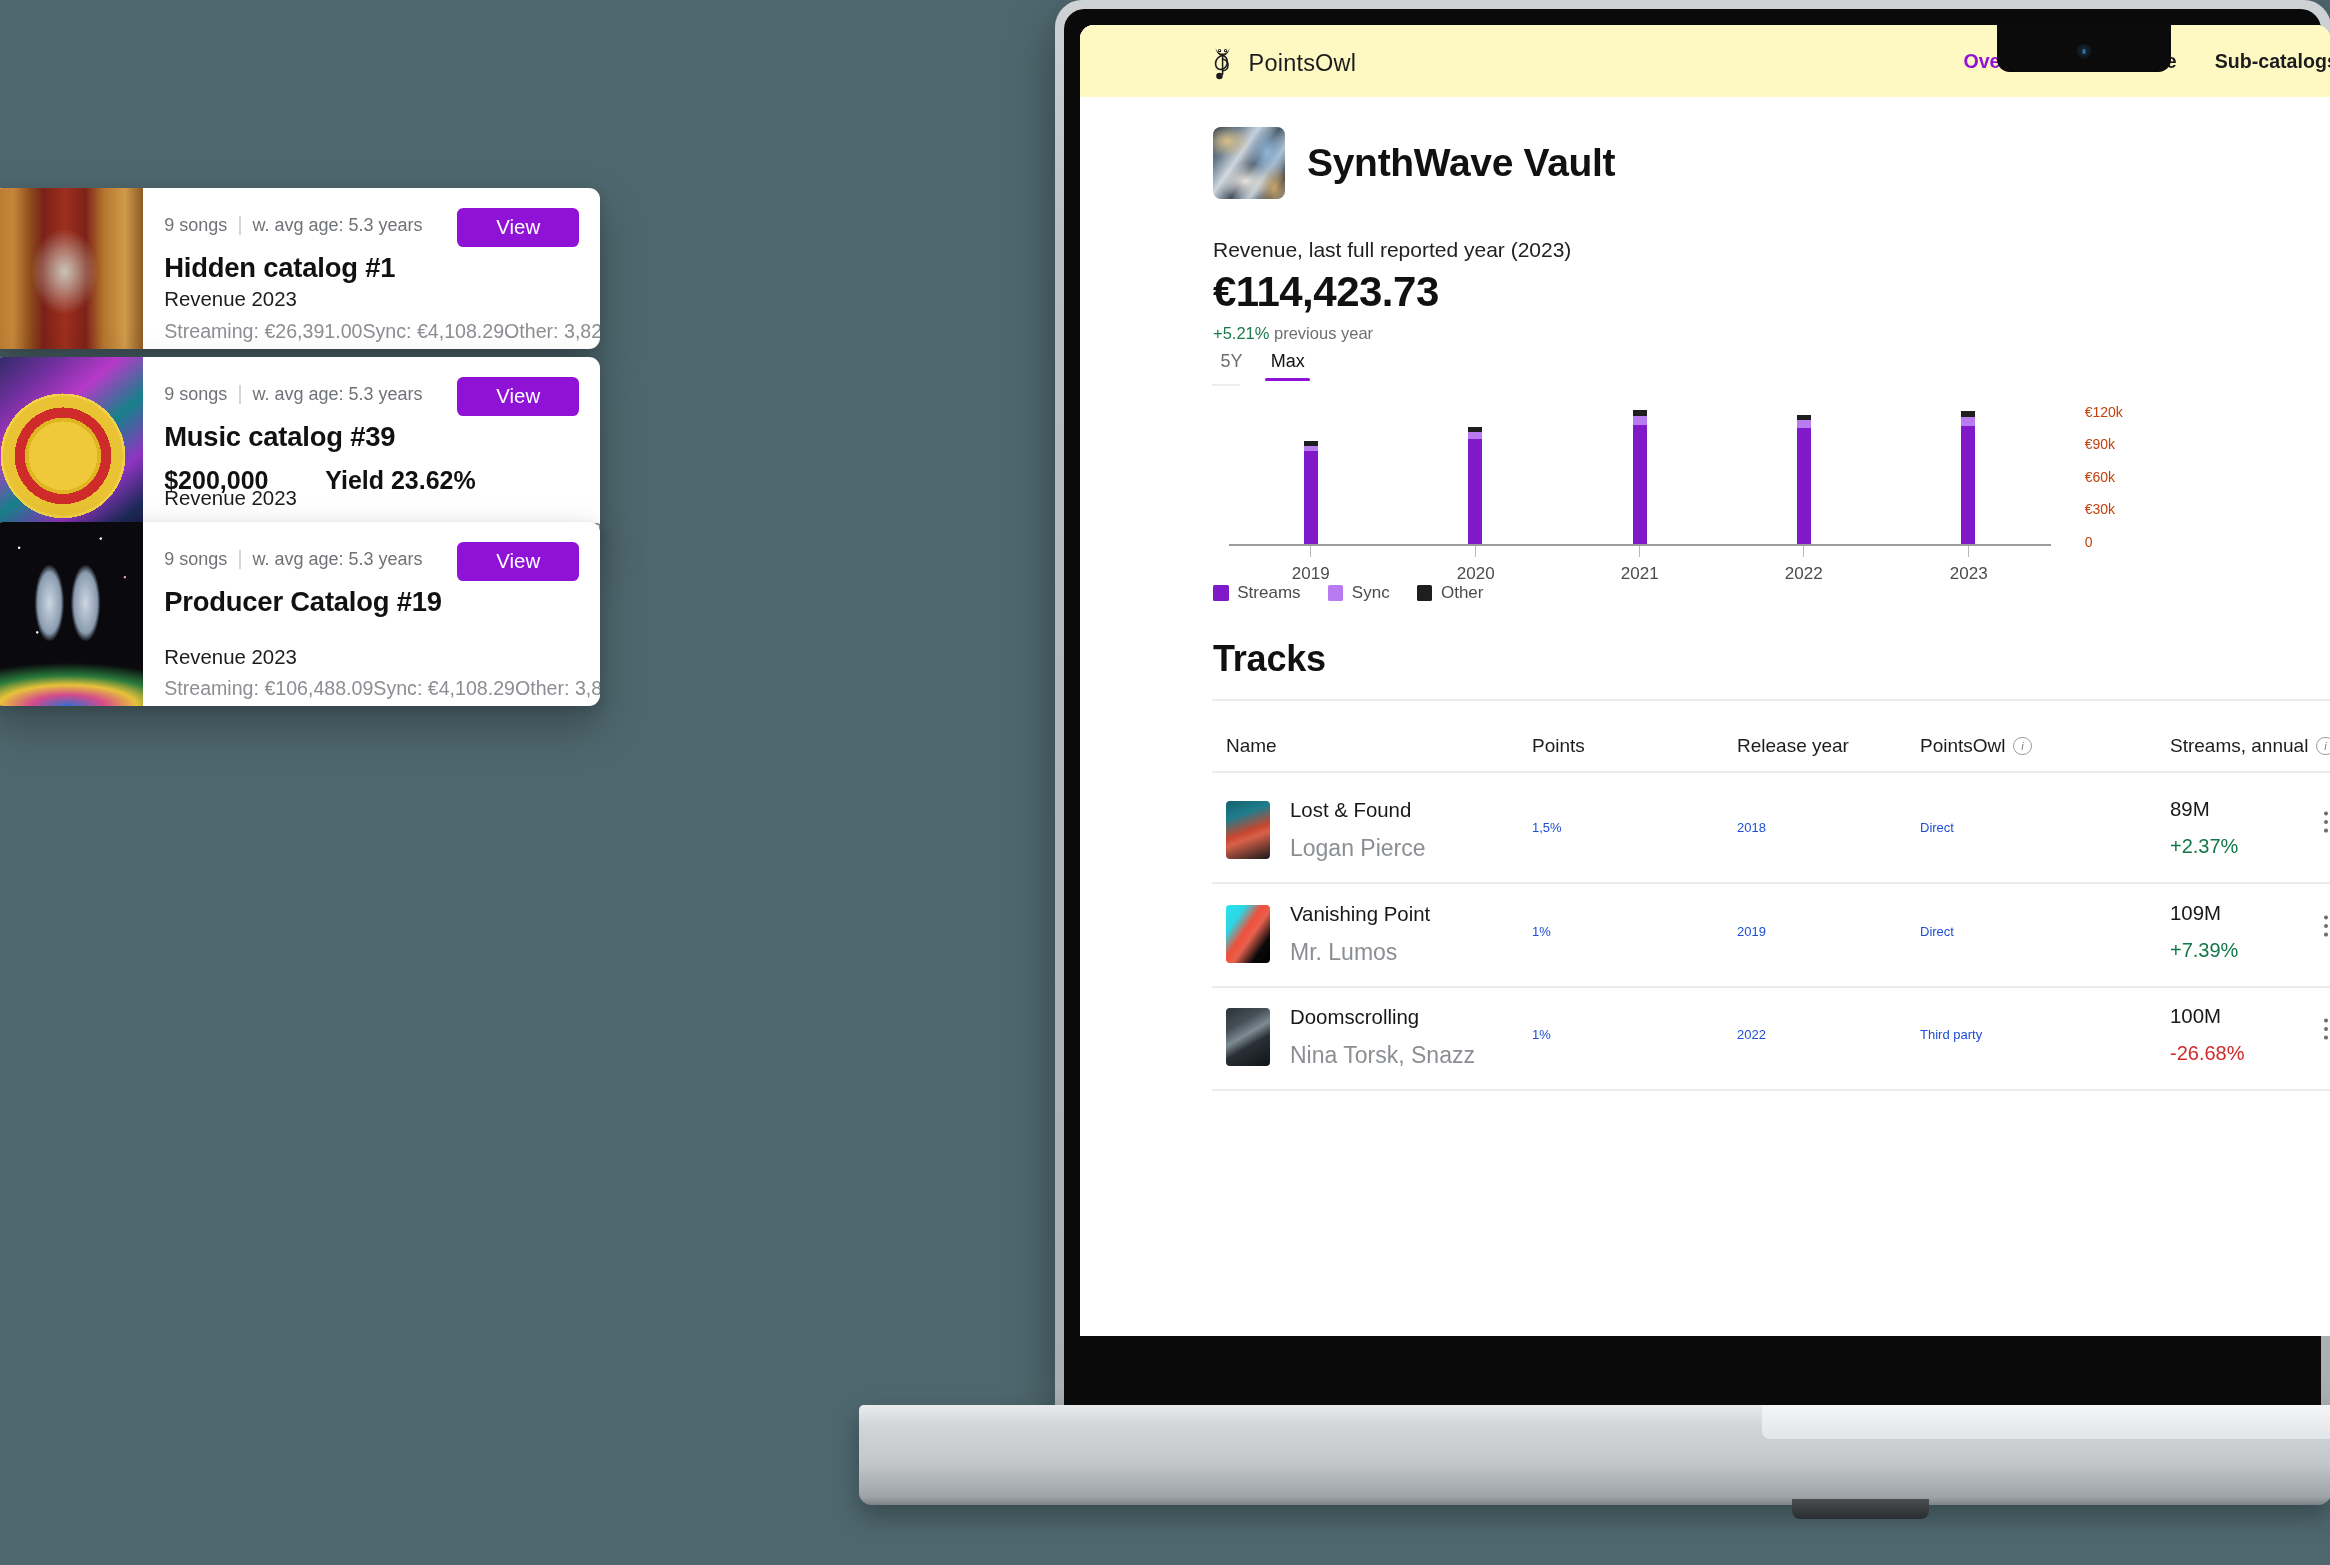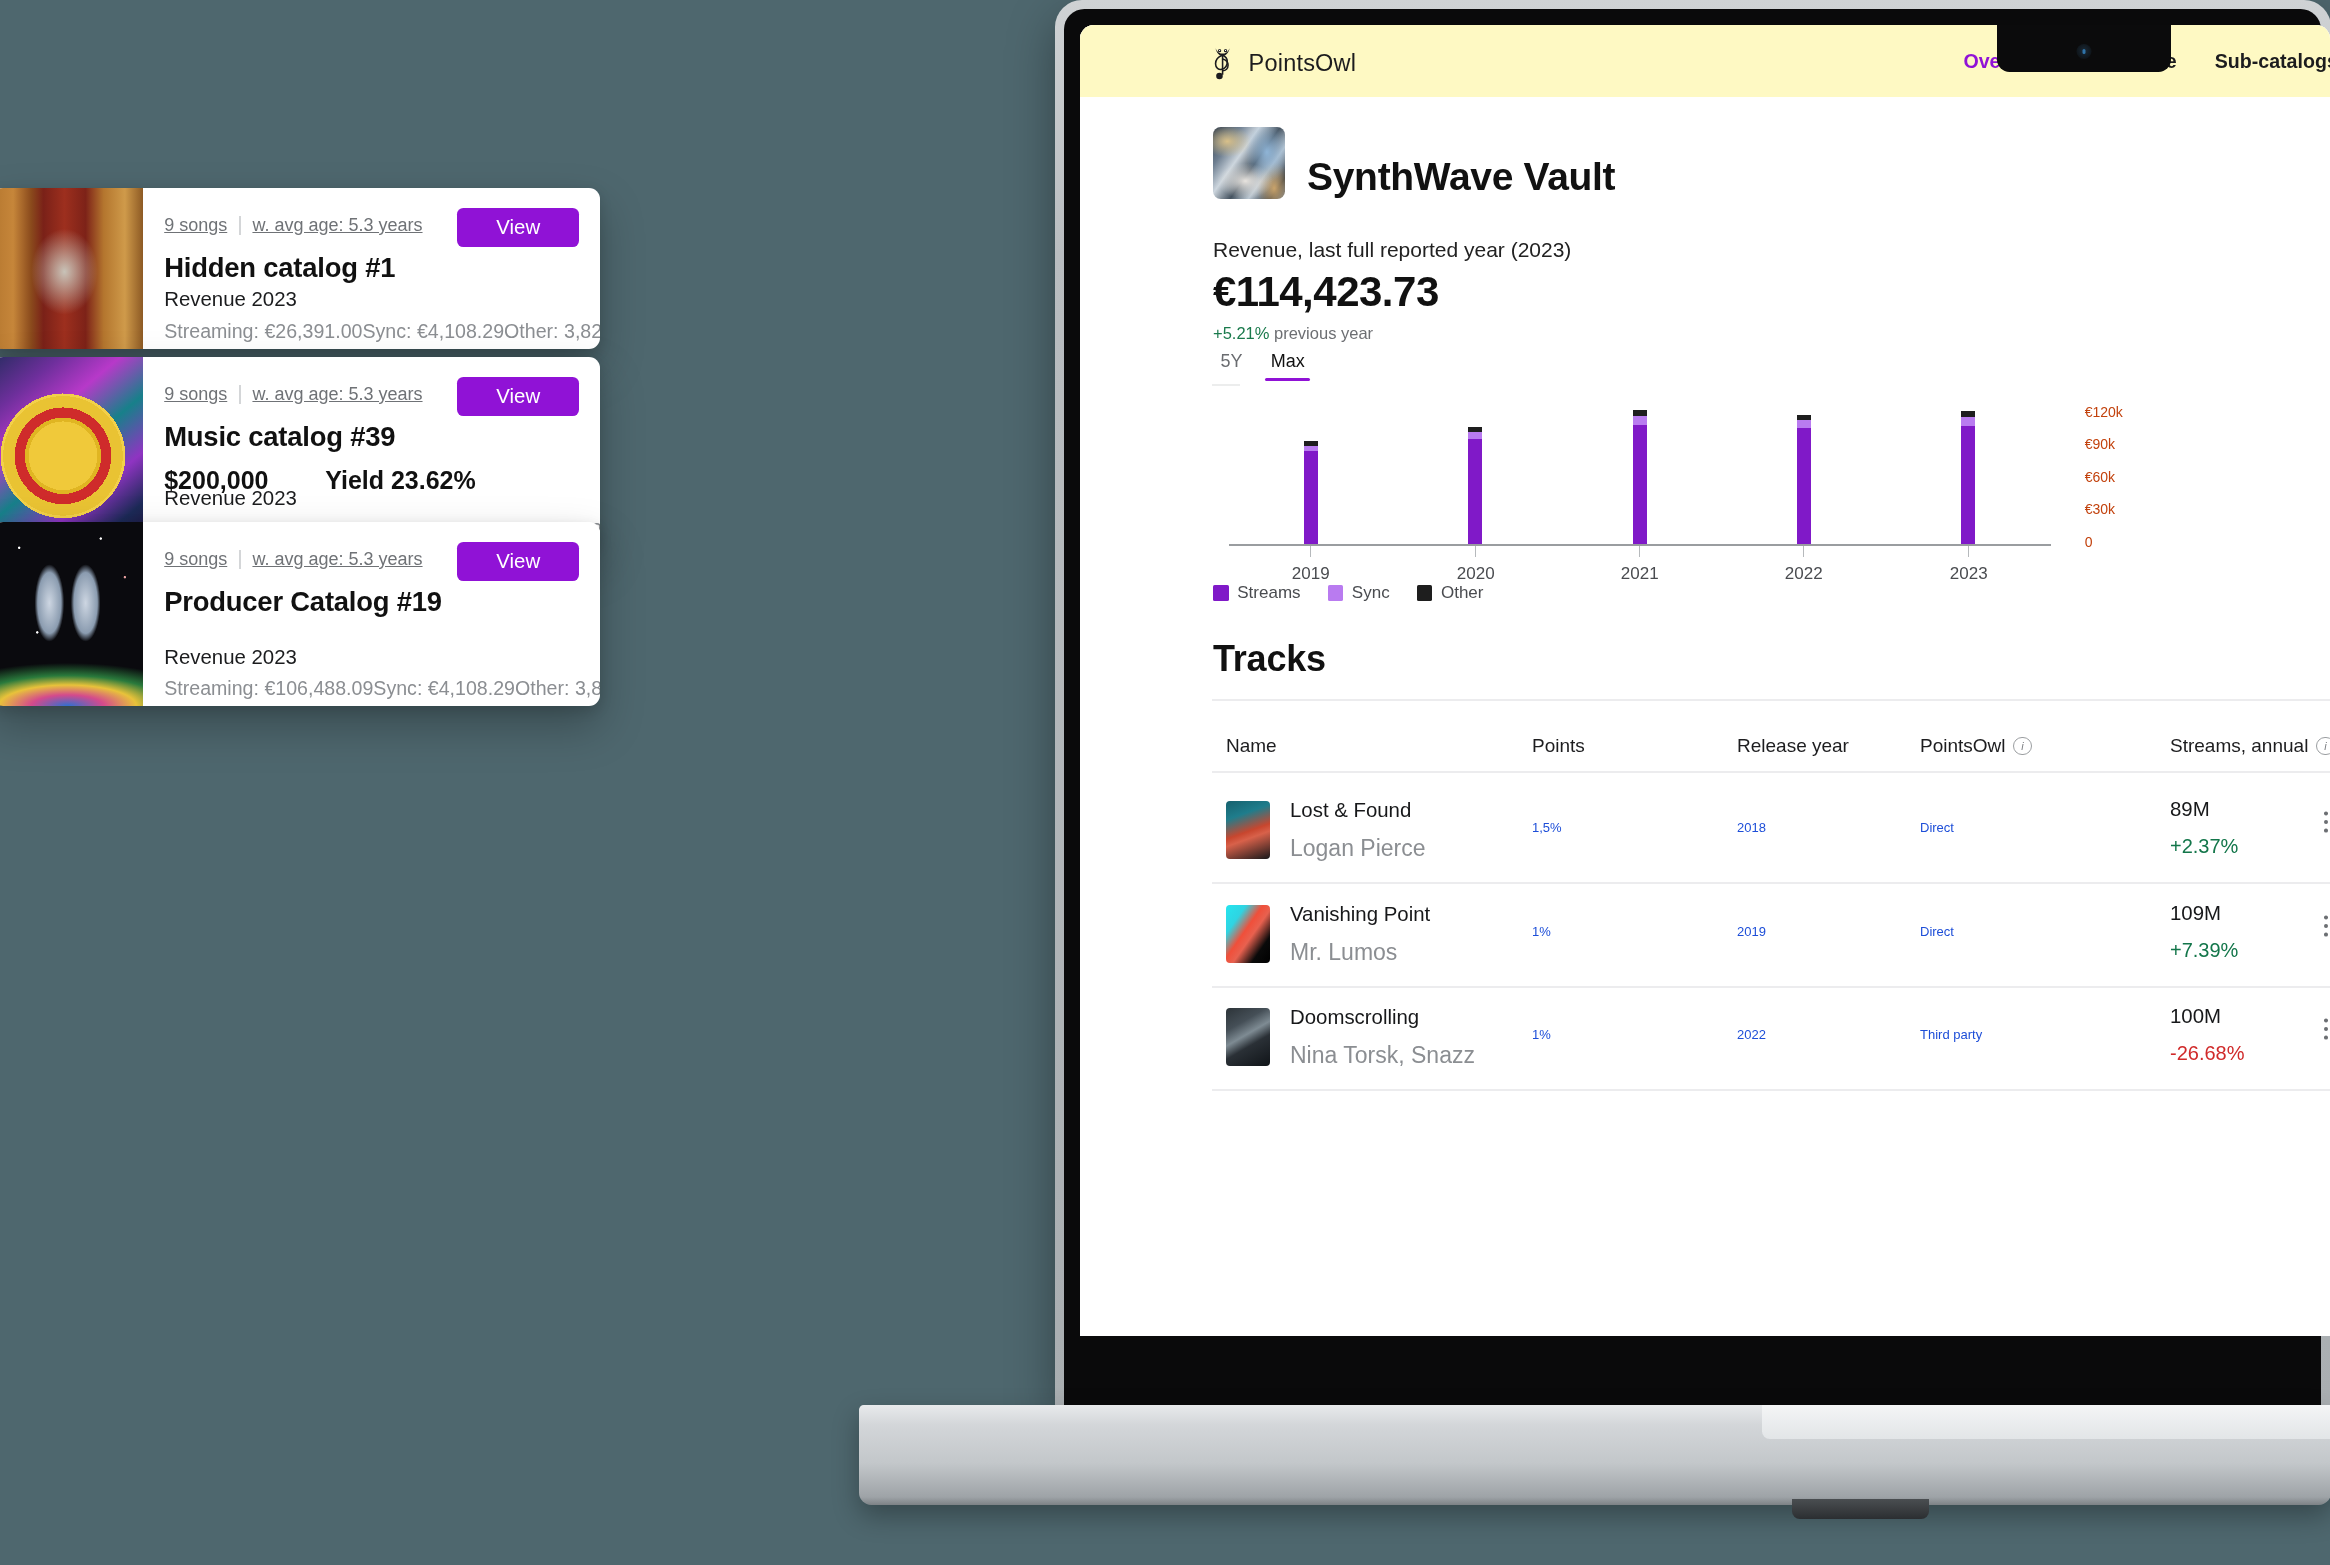--- a/index.html
+++ b/index.html
@@ -68,21 +68,21 @@
     border-bottom:0.8px solid #e3e4e6;background:#fef9c3;
   }
   #brand{position:absolute;left:133px;top:20.4px;display:flex;align-items:center;gap:8.6px;}
   #brand-name{font-size:23.5px;color:#1c1c1e;letter-spacing:0.2px;}
   #nav{position:absolute;right:-7.8px;top:25px;display:flex;gap:38px;align-items:center;}
   .nav-item{font-size:19.6px;color:#1c1c1e;font-weight:bold;white-space:nowrap;}
   .nav-item.active{color:#9012d6;}
 
   
   #content{position:absolute;left:0;top:72px;width:1250px;height:1239px;background:#fff;}
-  #cat-head{position:absolute;left:133px;top:30px;display:flex;align-items:flex-end;gap:22px;}
+  #cat-head{position:absolute;left:133px;top:30px;display:flex;align-items:center;gap:22px;}
   #cat-art{
     width:72px;height:72px;border-radius:7.8px;overflow:hidden;flex:0 0 auto;
     background:
       radial-gradient(ellipse 60% 40% at 20% 20%, #d8c08a 0%, rgba(216,192,138,0) 55%),
       radial-gradient(ellipse 50% 70% at 75% 35%, #8fb4d6 0%, rgba(143,180,214,0) 60%),
       radial-gradient(ellipse 70% 45% at 45% 75%, #e8e4df 0%, rgba(232,228,223,0) 55%),
       radial-gradient(ellipse 40% 60% at 85% 85%, #c9a36b 0%, rgba(201,163,107,0) 60%),
       linear-gradient(125deg,#2f3a46 0%,#6d7e90 22%,#cdd6de 38%,#44525f 55%,#b9c6d1 70%,#2b333c 88%,#7d8b99 100%);
   }
   #cat-title{font-size:39px;font-weight:bold;color:#111;letter-spacing:-0.3px;}
@@ -158,21 +158,21 @@
 
   
   .card{
     position:absolute;background:#fff;border-radius:11px;
     box-shadow:0 20.4px 44px rgba(0,0,0,.26), 0 4.7px 12.5px rgba(0,0,0,.12);
     overflow:hidden;
   }
   .card-img{position:absolute;left:0;top:0;width:151px;height:100%;}
   .card-body{position:absolute;left:151px;top:0;right:0;bottom:0;}
   .meta{position:absolute;left:21px;top:27px;display:flex;align-items:center;gap:11.8px;}
-  .meta span{font-size:18px;color:#6f7276;white-space:nowrap;text-decoration:underline;}
+  .meta span{font-size:18px;color:#6f7276;white-space:nowrap;}
   .meta-div{width:1.6px;height:19px;background:#d4d6d8;}
   .card-title{position:absolute;left:21px;top:64px;font-size:27.4px;font-weight:bold;color:#111;letter-spacing:-0.2px;white-space:nowrap;text-align:center;}
   .card-price{position:absolute;left:21px;top:109px;font-size:25px;font-weight:bold;color:#111;white-space:nowrap;}
   .card-yield{position:absolute;left:182px;top:109px;font-size:25px;font-weight:bold;color:#111;white-space:nowrap;}
   .rev-head{position:absolute;left:21px;font-size:20.4px;color:#1b1c1e;white-space:nowrap;}
   .rev-row{position:absolute;left:21px;right:11px;display:flex;justify-content:space-between;}
   .rev-row span{font-size:19.6px;color:#8b8e92;white-space:nowrap;}
   .view-btn{
     position:absolute;right:21px;top:19.6px;width:122px;height:39px;
     background:#9012d6;border-radius:6.3px;color:#fff;font-size:20.4px;

